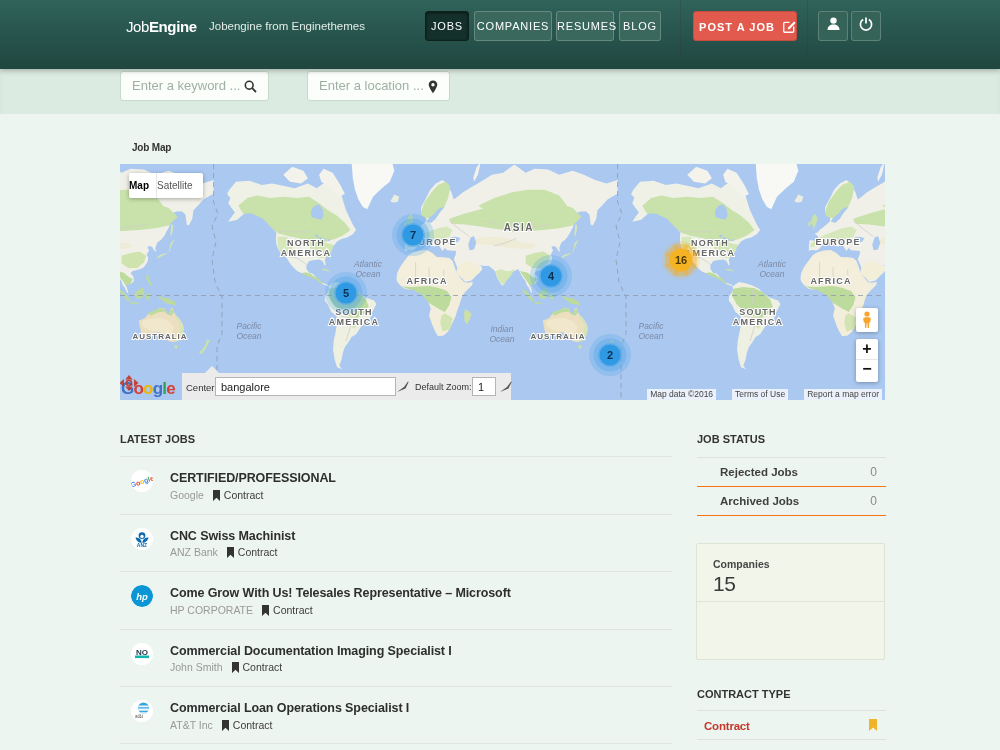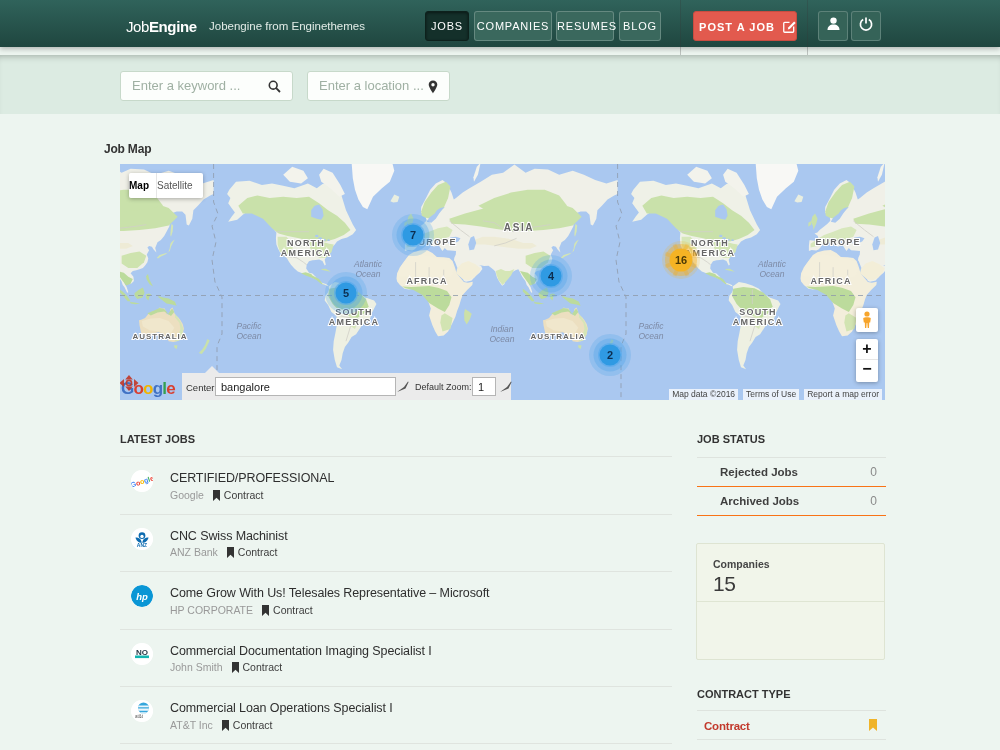--- a/index.html
+++ b/index.html
@@ -1,16 +1,16 @@
 <!DOCTYPE html>
 <html><head><meta charset="utf-8"><title>JobEngine</title>
 <style>
 *{margin:0;padding:0;box-sizing:border-box}
 html,body{width:1000px;height:750px;font-family:"Liberation Sans",sans-serif;background:#edf5f0;overflow:hidden}
-#header{position:absolute;left:0;top:0;width:1000px;height:47px;background:linear-gradient(180deg,#30635b 0%,#1f463f 100%);box-shadow:0 2px 5px rgba(0,0,0,0.25);z-index:5}
+#header{position:absolute;left:0;top:0;width:1000px;height:69px;background:linear-gradient(180deg,#30635b 0%,#1f463f 100%);box-shadow:0 2px 5px rgba(0,0,0,0.25);z-index:5}
 #logo{position:absolute;left:126px;top:18px;font-size:15px;color:#fff;letter-spacing:-0.4px}
 #logo b{font-weight:bold}
 #tagline{position:absolute;left:209px;top:20px;font-size:11.5px;color:#e2ece7}
 .hsep{position:absolute;top:0;width:1px;height:55px;background:rgba(0,0,0,0.22);border-right:1px solid rgba(255,255,255,0.06)}
 .navbtn{position:absolute;top:11px;height:30px;border-radius:3px;color:#fff;font-size:11px;font-weight:normal;letter-spacing:0.8px;text-align:center;line-height:28px;background:#3a685d;border:1px solid rgba(255,255,255,0.22)}
 .navbtn.active{background:#14302a;border:1px solid #0d211c;box-shadow:inset 0 1px 3px rgba(0,0,0,0.5)}
 #postjob{position:absolute;left:693px;top:11px;width:104px;height:30px;background:#e25a4e;border-radius:3px;color:#fff;font-size:11px;font-weight:bold;letter-spacing:1px;line-height:30px;text-align:right;border:1px solid #c94c41}
 .iconbtn{position:absolute;top:11px;width:30px;height:30px;background:#356358;border:1px solid rgba(255,255,255,0.2);border-radius:3px;text-align:center;line-height:28px}
 #searchband{position:absolute;left:0;top:55px;width:1000px;height:59px;background:#dcebe2;box-shadow:inset 0 6px 7px -5px rgba(0,0,0,0.28)}
 .sinput{position:absolute;top:16px;height:30px;background:#fcfefc;border:1px solid #c7d9ca;border-radius:3px;font-size:13px;color:#9fb0a3;line-height:28px;padding-left:11px}
@@ -22,25 +22,25 @@
 .mapctl .m2{color:#565656;border-radius:0 2px 2px 0}
 #pegman{position:absolute;right:7px;top:144px;width:22px;height:24px;background:#fff;border-radius:2px;box-shadow:0 1px 4px rgba(0,0,0,0.3);z-index:3;text-align:center}
 #zoomctl{position:absolute;right:7px;top:175px;width:22px;height:43px;background:#fff;border-radius:2px;box-shadow:0 1px 4px rgba(0,0,0,0.3);z-index:3}
 #zoomctl .zp{height:21px;border-bottom:1px solid #e6e6e6;text-align:center;font-size:16px;font-weight:bold;color:#111;line-height:20px}
 #zoomctl .zm{height:21px;text-align:center;font-size:16px;font-weight:bold;color:#111;line-height:18px}
 #mapbar{position:absolute;left:62px;top:209px;width:329px;height:27px;background:#ebebeb;z-index:3;font-size:9.5px;color:#333}
 #mapbar .lbl{position:absolute;top:6px}
 .mapinput{position:absolute;top:4px;height:19px;background:#fff;border:1px solid #b5b5b5;font-size:11px;color:#222;padding-left:5px;line-height:16px;font-family:"Liberation Sans",sans-serif}
 #glogo{position:absolute;left:1px;bottom:1px;z-index:4;font-size:17px;font-weight:bold;letter-spacing:-0.8px}
 #attr{position:absolute;right:3px;bottom:0;z-index:3;height:11px;display:flex}
-#attr span{background:rgba(255,255,255,0.75);font-size:8.5px;color:#444;padding:0 3px;line-height:11px;margin-left:5px;white-space:nowrap}
+#attr span{background:rgba(255,255,255,0.75);font-size:8.5px;color:#444;padding:0 3px;line-height:11px;margin-left:16px;white-space:nowrap}
 #joblist{position:absolute;left:120px;top:456px;width:552px}
 .jrow{position:relative;height:57.6px;border-top:1px solid #dfe4df}
 .jlogo{position:absolute;left:11px;top:13px;width:22px;height:22px;border-radius:50%;overflow:hidden;background:#fff}
-.jtitle{position:absolute;left:50px;top:14px;font-size:12.5px;font-weight:normal;color:#2e2e2e;letter-spacing:-0.1px;white-space:nowrap}
+.jtitle{position:absolute;left:50px;top:14px;font-size:12.5px;font-weight:bold;color:#2e2e2e;letter-spacing:-0.1px;white-space:nowrap}
 .jmeta{position:absolute;left:50px;top:31.5px;font-size:10.5px;color:#999;white-space:nowrap}
 .jmeta .ct{color:#3d3d3d;margin-left:4px}
 .bmk{display:inline-block;vertical-align:-2px;margin-left:9px}
 #sidebar{position:absolute;left:697px;top:433px;width:189px}
 .srow{position:relative;height:29.5px;border-bottom:1px solid #f97316;font-size:11.5px;font-weight:bold;color:#3f3f3f;line-height:29px;padding-left:23px}
 .srow .num{position:absolute;right:9px;top:0;font-weight:normal;color:#8a8a8a;font-size:12px}
 #statbox{position:absolute;left:696px;top:543px;width:189px;height:117px;background:#f1f5ea;border:1px solid #dee4d2;border-radius:2px}
 .scell{padding:14px 0 0 16px;height:58px}
 .scell .t{font-size:10.5px;font-weight:bold;color:#464646}
 .scell .n{font-size:21px;color:#3a3a3a;margin-top:3px;line-height:1;letter-spacing:-0.5px}
@@ -62,33 +62,33 @@
   <div class="iconbtn" style="left:818px"><svg width="13" height="14" viewBox="0 0 13 14">
         <circle cx="6.5" cy="3.6" r="3.2" fill="#fff"></circle>
         <path d="M0.5,13 C0.5,9.2 3,7.4 6.5,7.4 C10,7.4 12.5,9.2 12.5,13 Z" fill="#fff"></path>
       </svg></div>
   <div class="iconbtn" style="left:851px"><svg width="14" height="14" viewBox="0 0 14 14">
         <path d="M4.2,2.6 A5.6,5.6 0 1 0 9.8,2.6" fill="none" stroke="#fff" stroke-width="1.7"></path>
         <line x1="7" y1="0.4" x2="7" y2="6.4" stroke="#fff" stroke-width="1.7"></line>
       </svg></div>
 </div>
 <div id="searchband">
-  <div class="sinput" style="left:120px;width:173px">Enter a keyword ...
+  <div class="sinput" style="left:120px;width:149px">Enter a keyword ...
     <svg width="13" height="13" viewBox="0 0 13 13" style="position:absolute;right:11px;top:8px">
         <circle cx="5.2" cy="5.2" r="3.9" fill="none" stroke="#333" stroke-width="1.6"></circle>
         <line x1="8.2" y1="8.2" x2="12" y2="12" stroke="#333" stroke-width="1.8"></line>
       </svg>
   </div>
   <div class="sinput" style="left:307px;width:143px">Enter a location ...
     <svg width="10" height="14" viewBox="0 0 10 14" style="position:absolute;right:11px;top:8px">
         <path d="M5,0.5 C7.5,0.5 9.3,2.3 9.3,4.6 C9.3,7.4 5,13.4 5,13.4 C5,13.4 0.7,7.4 0.7,4.6 C0.7,2.3 2.5,0.5 5,0.5 Z M5,3 A1.7,1.7 0 1 0 5,6.4 A1.7,1.7 0 1 0 5,3 Z" fill="#333" fill-rule="evenodd"></path>
       </svg>
   </div>
 </div>
-<h2 class="sec" style="left:104px;top:142px;font-size:12px;letter-spacing:-0.2px">Job Map</h2>
+<h2 class="sec" style="left:132px;top:142px;font-size:10px;letter-spacing:-0.2px">Job Map</h2>
 <div id="mapwrap">
 <svg width="765" height="236" viewBox="0 0 765 236" style="display:block">
 <rect width="765" height="236" fill="#aac8f0"></rect>
 <defs>
         <g id="wld">
           <polygon points="15.7,25.7 22.4,17.8 35.9,16.7 48.3,21.0 58.4,19.4 69.6,21.7 80.8,24.2 94.3,19.4 103.2,24.2 108.9,20.1 116.7,17.8 123.4,21.0 127.9,31.4 132.4,46.3 139.2,60.6 142.5,66.0 139.2,70.3 133.5,73.5 127.9,75.1 123.4,77.4 121.2,80.5 119.0,82.7 116.7,86.2 113.3,91.7 111.1,95.7 112.2,100.8 111.1,101.4 108.9,97.0 105.5,95.4 102.1,95.9 98.8,96.3 95.4,97.2 93.1,100.8 92.6,104.5 95.4,108.7 98.8,109.6 102.1,112.8 103.8,115.7 106.6,118.0 108.9,120.3 111.7,121.1 113.9,122.2 115.0,121.4 112.2,119.9 108.3,118.8 104.9,116.3 100.4,114.6 96.5,112.6 93.1,111.0 88.7,109.3 84.2,107.5 80.8,104.5 77.4,100.8 75.2,97.6 73.5,94.4 70.1,91.1 66.8,89.0 64.5,84.8 62.8,80.5 62.3,74.3 62.8,68.6 60.0,65.1 56.1,60.6 52.7,54.8 48.3,48.5 43.8,46.3 38.2,44.0 33.7,47.4 29.2,50.7 23.6,55.8 19.1,56.8 14.6,57.8 18.0,52.8 21.3,48.5 18.0,44.0 14.6,39.3 16.8,34.1 13.5,30.0" fill="#eff1e7"></polygon>
 <polygon points="69.6,10.7 78.6,2.8 89.8,6.8 94.3,14.3 87.5,19.4 76.3,17.8" fill="#f3f3ec"></polygon>
 <polygon points="110.0,4.8 119.0,8.8 126.8,21.0 131.3,30.0 125.7,32.8 116.7,24.2 107.7,17.8 105.5,10.7" fill="#f3f3ec"></polygon>
 <polygon points="138.0,-1.6 145.9,-11.2 154.9,-22.5 166.1,-25.6 176.2,-11.2 180.7,6.8 176.2,17.8 168.3,24.2 159.4,32.8 153.7,45.2 149.3,42.9 144.8,35.5 141.4,25.7 139.2,14.3" fill="#f8f8f5"></polygon>
 <polygon points="115.0,122.6 121.2,118.0 127.9,119.2 134.7,121.4 141.4,124.8 145.9,129.9 152.6,133.8 160.5,136.6 162.9,140.0 160.5,144.6 158.2,149.2 156.0,156.3 151.5,158.8 147.6,162.5 142.5,170.3 138.0,173.0 134.7,178.6 131.3,183.0 129.1,189.3 127.9,196.0 125.7,201.4 128.5,205.2 123.4,203.3 121.2,196.0 119.5,186.1 120.1,177.2 121.8,168.9 123.4,160.0 122.9,152.1 117.8,148.0 114.5,141.1 111.1,136.6 111.7,132.1 114.5,128.2 115.6,125.4" fill="#eef0e2"></polygon>

